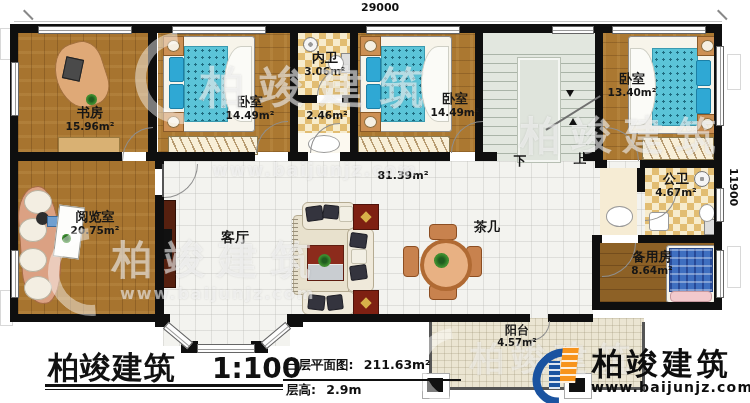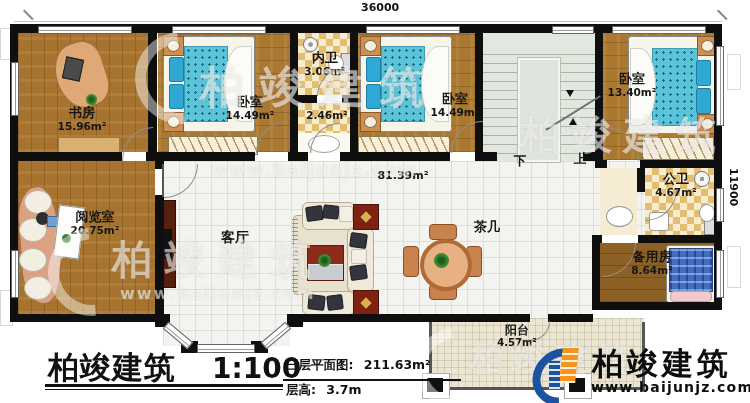--- a/index.html
+++ b/index.html
@@ -254,21 +254,21 @@
 <div class="abs arc arc-br" style="left:530px;top:321px;width:19px;height:19px;"></div>
 
 <div class="abs" style="left:429px;top:322px;width:3px;height:68px;background:#555;z-index:3;"></div>
 <div class="abs" style="left:429px;top:387px;width:216px;height:3px;background:#555;z-index:3;"></div>
 <div class="abs" style="left:642px;top:322px;width:3px;height:68px;background:#555;z-index:3;"></div>
 <div class="colbox" style="left:422px;top:373px;width:26px;height:24px;"></div>
 <div class="colsq" style="left:427px;top:378px;width:16px;height:14px;"></div>
 <div class="colbox" style="left:564px;top:373px;width:26px;height:24px;"></div>
 <div class="colsq" style="left:569px;top:378px;width:16px;height:14px;"></div>
 
-<div class="rlabel" style="left:82px;top:106px;">
+<div class="rlabel" style="left:90px;top:106px;">
   <span class="rname">书房</span>
   <span class="rarea">15.96m²</span>
 </div>
 <div class="rlabel" style="left:250px;top:95px;">
   <span class="rname">卧室</span>
   <span class="rarea">14.49m²</span>
 </div>
 <div class="rlabel" style="left:325px;top:51px;">
   <span class="rname">内卫</span>
   <span class="rarea">3.06m²</span>
@@ -310,21 +310,21 @@
   <span class="rarea" style="font-size:10px;">4.57m²</span>
 </div>
 <div class="rlabel" style="left:520px;top:154px;">
   <span class="rname" style="font-size:12.5px;">下</span>
 </div>
 <div class="rlabel" style="left:580px;top:152px;">
   <span class="rname" style="font-size:12.5px;">上</span>
 </div>
 
 <div class="abs" style="left:14px;top:21px;width:708px;height:1px;background:#c5c5c5;z-index:0;"></div>
-<div class="dimtxt" style="left:361px;top:1px;">36000</div>
+<div class="dimtxt" style="left:361px;top:1px;">29000</div>
 <div class="dimtxt" style="left:740px;top:168px;transform:rotate(90deg);transform-origin:top left;">11900</div>
 <div class="abs" style="left:22px;top:14px;width:13px;height:1.5px;background:#888;transform:rotate(45deg);z-index:0;"></div>
 <div class="abs" style="left:716px;top:14px;width:13px;height:1.5px;background:#888;transform:rotate(45deg);z-index:0;"></div>
 <div class="abs" style="left:0px;top:28px;width:11px;height:30px;border:1px solid #d8d8d8;z-index:0;"></div>
 <div class="abs" style="left:0px;top:290px;width:11px;height:34px;border:1px solid #d8d8d8;z-index:0;"></div>
 <div class="abs" style="left:727px;top:54px;width:12px;height:34px;border:1px solid #d8d8d8;z-index:0;"></div>
 <div class="abs" style="left:727px;top:246px;width:12px;height:40px;border:1px solid #d8d8d8;z-index:0;"></div>
 
 <div class="wmswoosh" style="left:135px;top:32px;width:70px;height:70px;"></div>
 <div class="wm" style="left:200px;top:58px;font-size:44px;letter-spacing:16px;">柏竣建筑</div>
@@ -340,21 +340,21 @@
 <div class="fscale" style="left:212px;top:352px;">1:100</div>
 <div class="fline" style="left:45px;top:384px;width:238px;height:2.5px;"></div>
 <div class="fline" style="left:45px;top:389px;width:238px;height:1.2px;"></div>
 <div class="fstat" style="left:286px;top:357px;">
   <span>三层平面图:</span>
   <span style="margin-left:6px;">211.63m²</span>
 </div>
 <div class="fline" style="left:283px;top:379px;width:178px;height:1.5px;"></div>
 <div class="fstat" style="left:286px;top:382px;">
   <span>层高:</span>
-  <span style="margin-left:6px;">3.7m</span>
+  <span style="margin-left:6px;">2.9m</span>
 </div>
 
 <div class="abs" style="left:534px;top:341px;width:54px;height:58px;z-index:7;">
   <div style="position:absolute;left:0;top:6px;width:38px;height:44px;border:8px solid #1a53a0;border-radius:50%;border-top-color:transparent;border-right-color:transparent;transform:rotate(45deg);"></div>
   <div style="position:absolute;left:27px;top:6px;width:16px;height:36px;background:#f7941d;transform:skewX(-6deg);background-image:repeating-linear-gradient(0deg,rgba(255,255,255,.85) 0 2px,transparent 2px 7px);"></div>
   <div style="position:absolute;left:15px;top:20px;width:11px;height:28px;background:#1a53a0;background-image:repeating-linear-gradient(0deg,rgba(255,255,255,.85) 0 2px,transparent 2px 6px);"></div>
 </div>
 <div class="logo-cn" style="left:592px;top:343px;">柏竣建筑</div>
 <div class="logo-url" style="left:591px;top:379px;">www.baijunjz.com</div>
 

